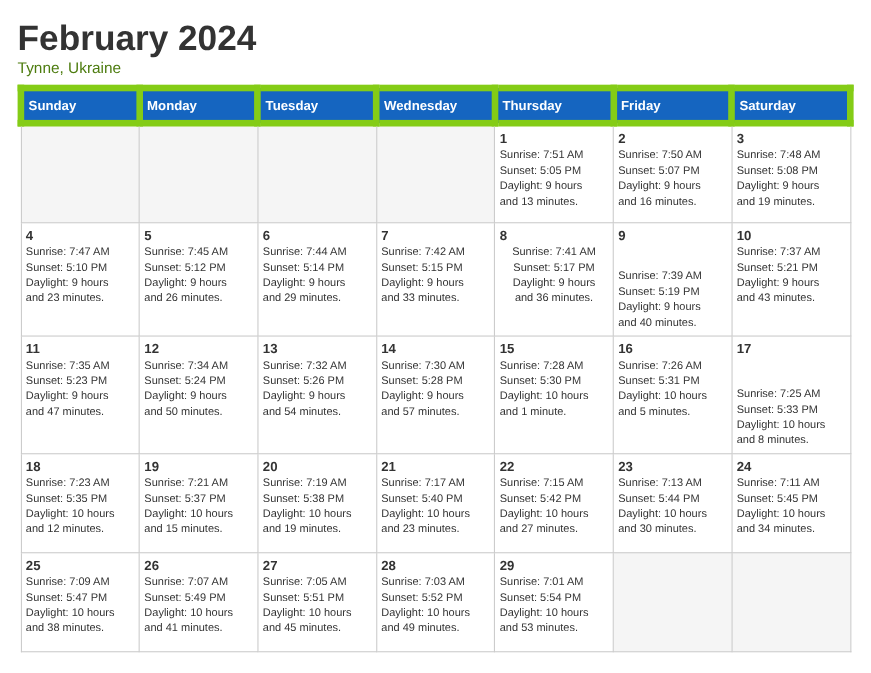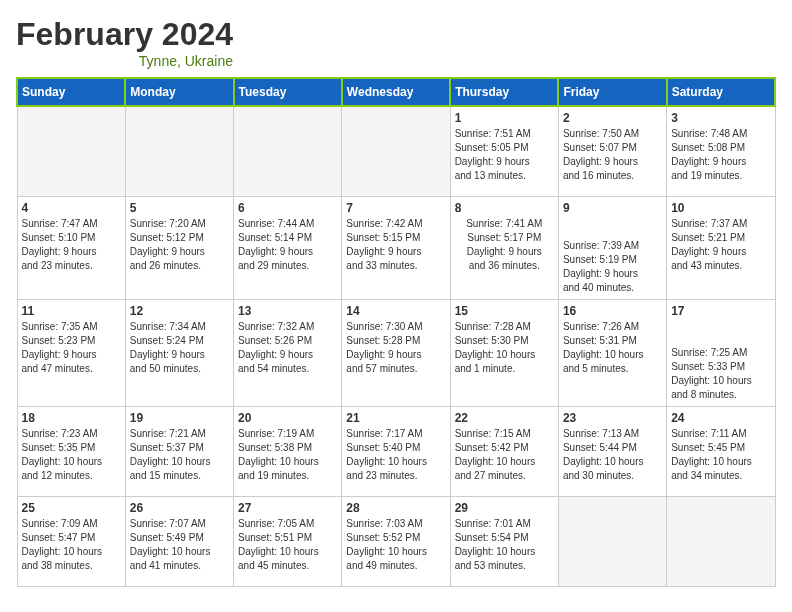--- a/index.html
+++ b/index.html
@@ -19,21 +19,21 @@
     .logo {
       display: flex;
       align-items: center;
       gap: 4px;
     }
     .logo-bird {
       width: 28px;
       height: 28px;
     }
     .title-block {
-      text-align: right;
+      text-align: left;
     }
     .month-year {
       font-size: 32px;
       font-weight: bold;
       color: #333;
     }
     .location {
       font-size: 14px;
       color: #4d7c0f;
     }
@@ -42,21 +42,21 @@
       border-collapse: collapse;
       table-layout: fixed;
     }
     th {
       background: #1565c0;
       color: #fff;
       font-size: 12px;
       font-weight: bold;
       padding: 6px 4px;
       text-align: left;
-      border: 2px solid #84cc16;
+      border: 6px solid #84cc16;
     }
     td {
       border: 1px solid #ccc;
       vertical-align: top;
       padding: 4px 4px;
       font-size: 10.5px;
       color: #333;
       height: 90px;
       background: #fff;
     }
@@ -127,21 +127,21 @@
       <tr>
         <td>
           <div class="day-num">4</div>
           <div class="day-info" style="white-space: pre-line;">Sunrise: 7:47 AM
 Sunset: 5:10 PM
 Daylight: 9 hours
 and 23 minutes.</div>
         </td>
         <td>
           <div class="day-num">5</div>
-          <div class="day-info" style="white-space: pre-line;">Sunrise: 7:20 AM
+          <div class="day-info" style="white-space: pre-line;">Sunrise: 7:45 AM
 Sunset: 5:12 PM
 Daylight: 9 hours
 and 26 minutes.</div>
         </td>
         <td>
           <div class="day-num">6</div>
           <div class="day-info" style="white-space: pre-line;">Sunrise: 7:44 AM
 Sunset: 5:14 PM
 Daylight: 9 hours
 and 29 minutes.</div>

